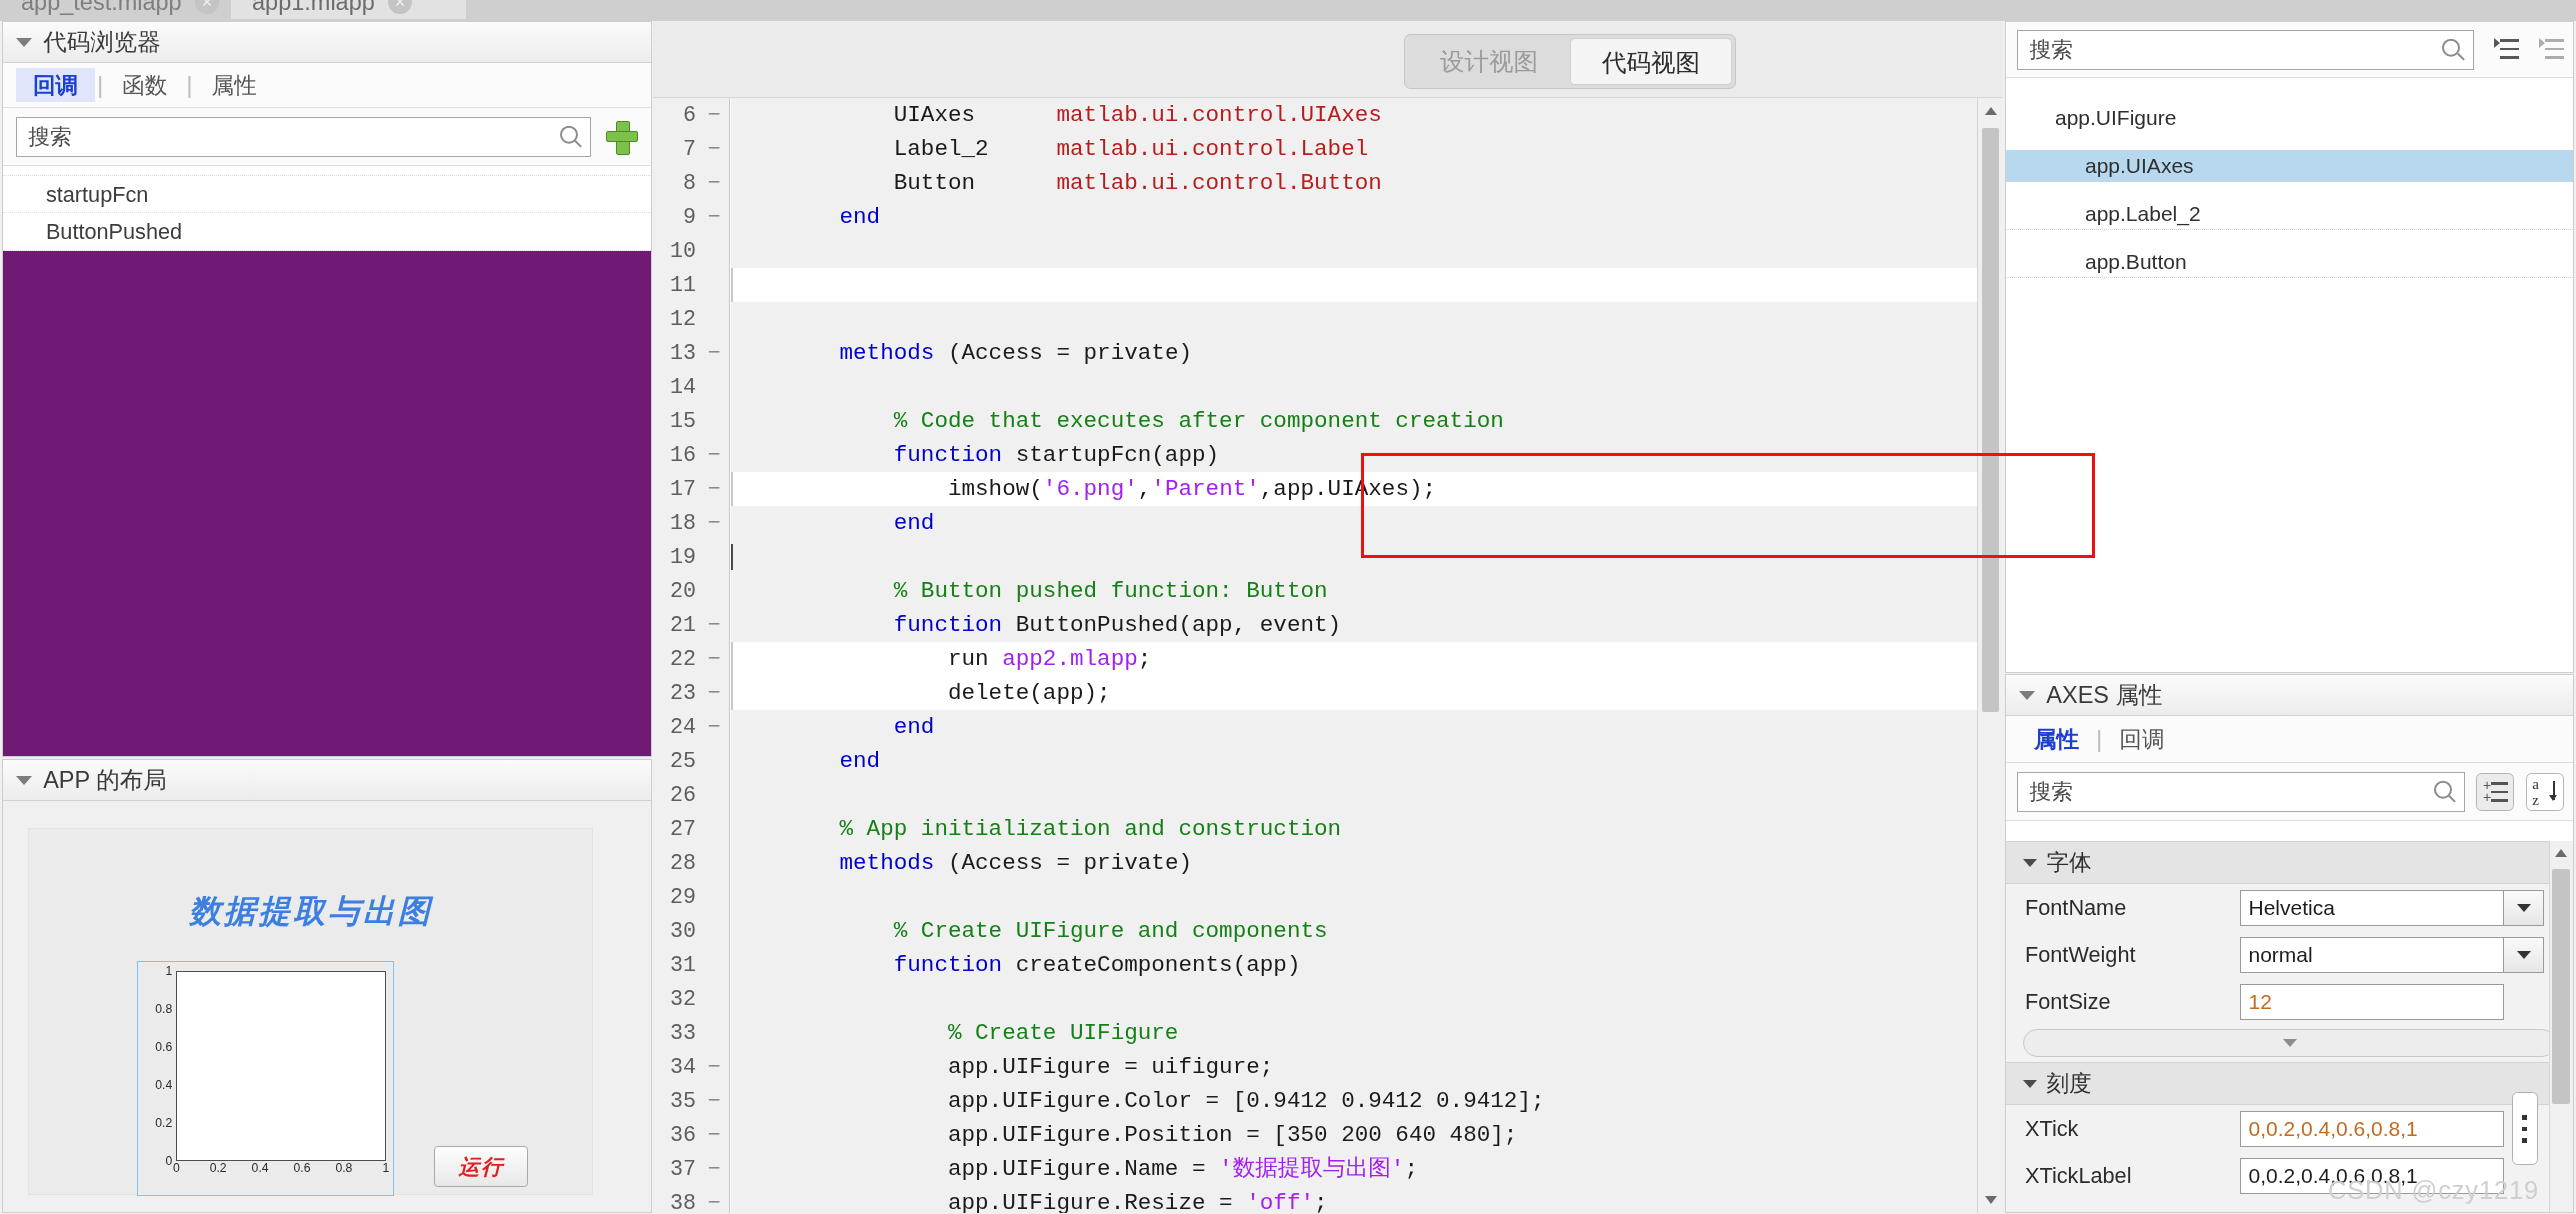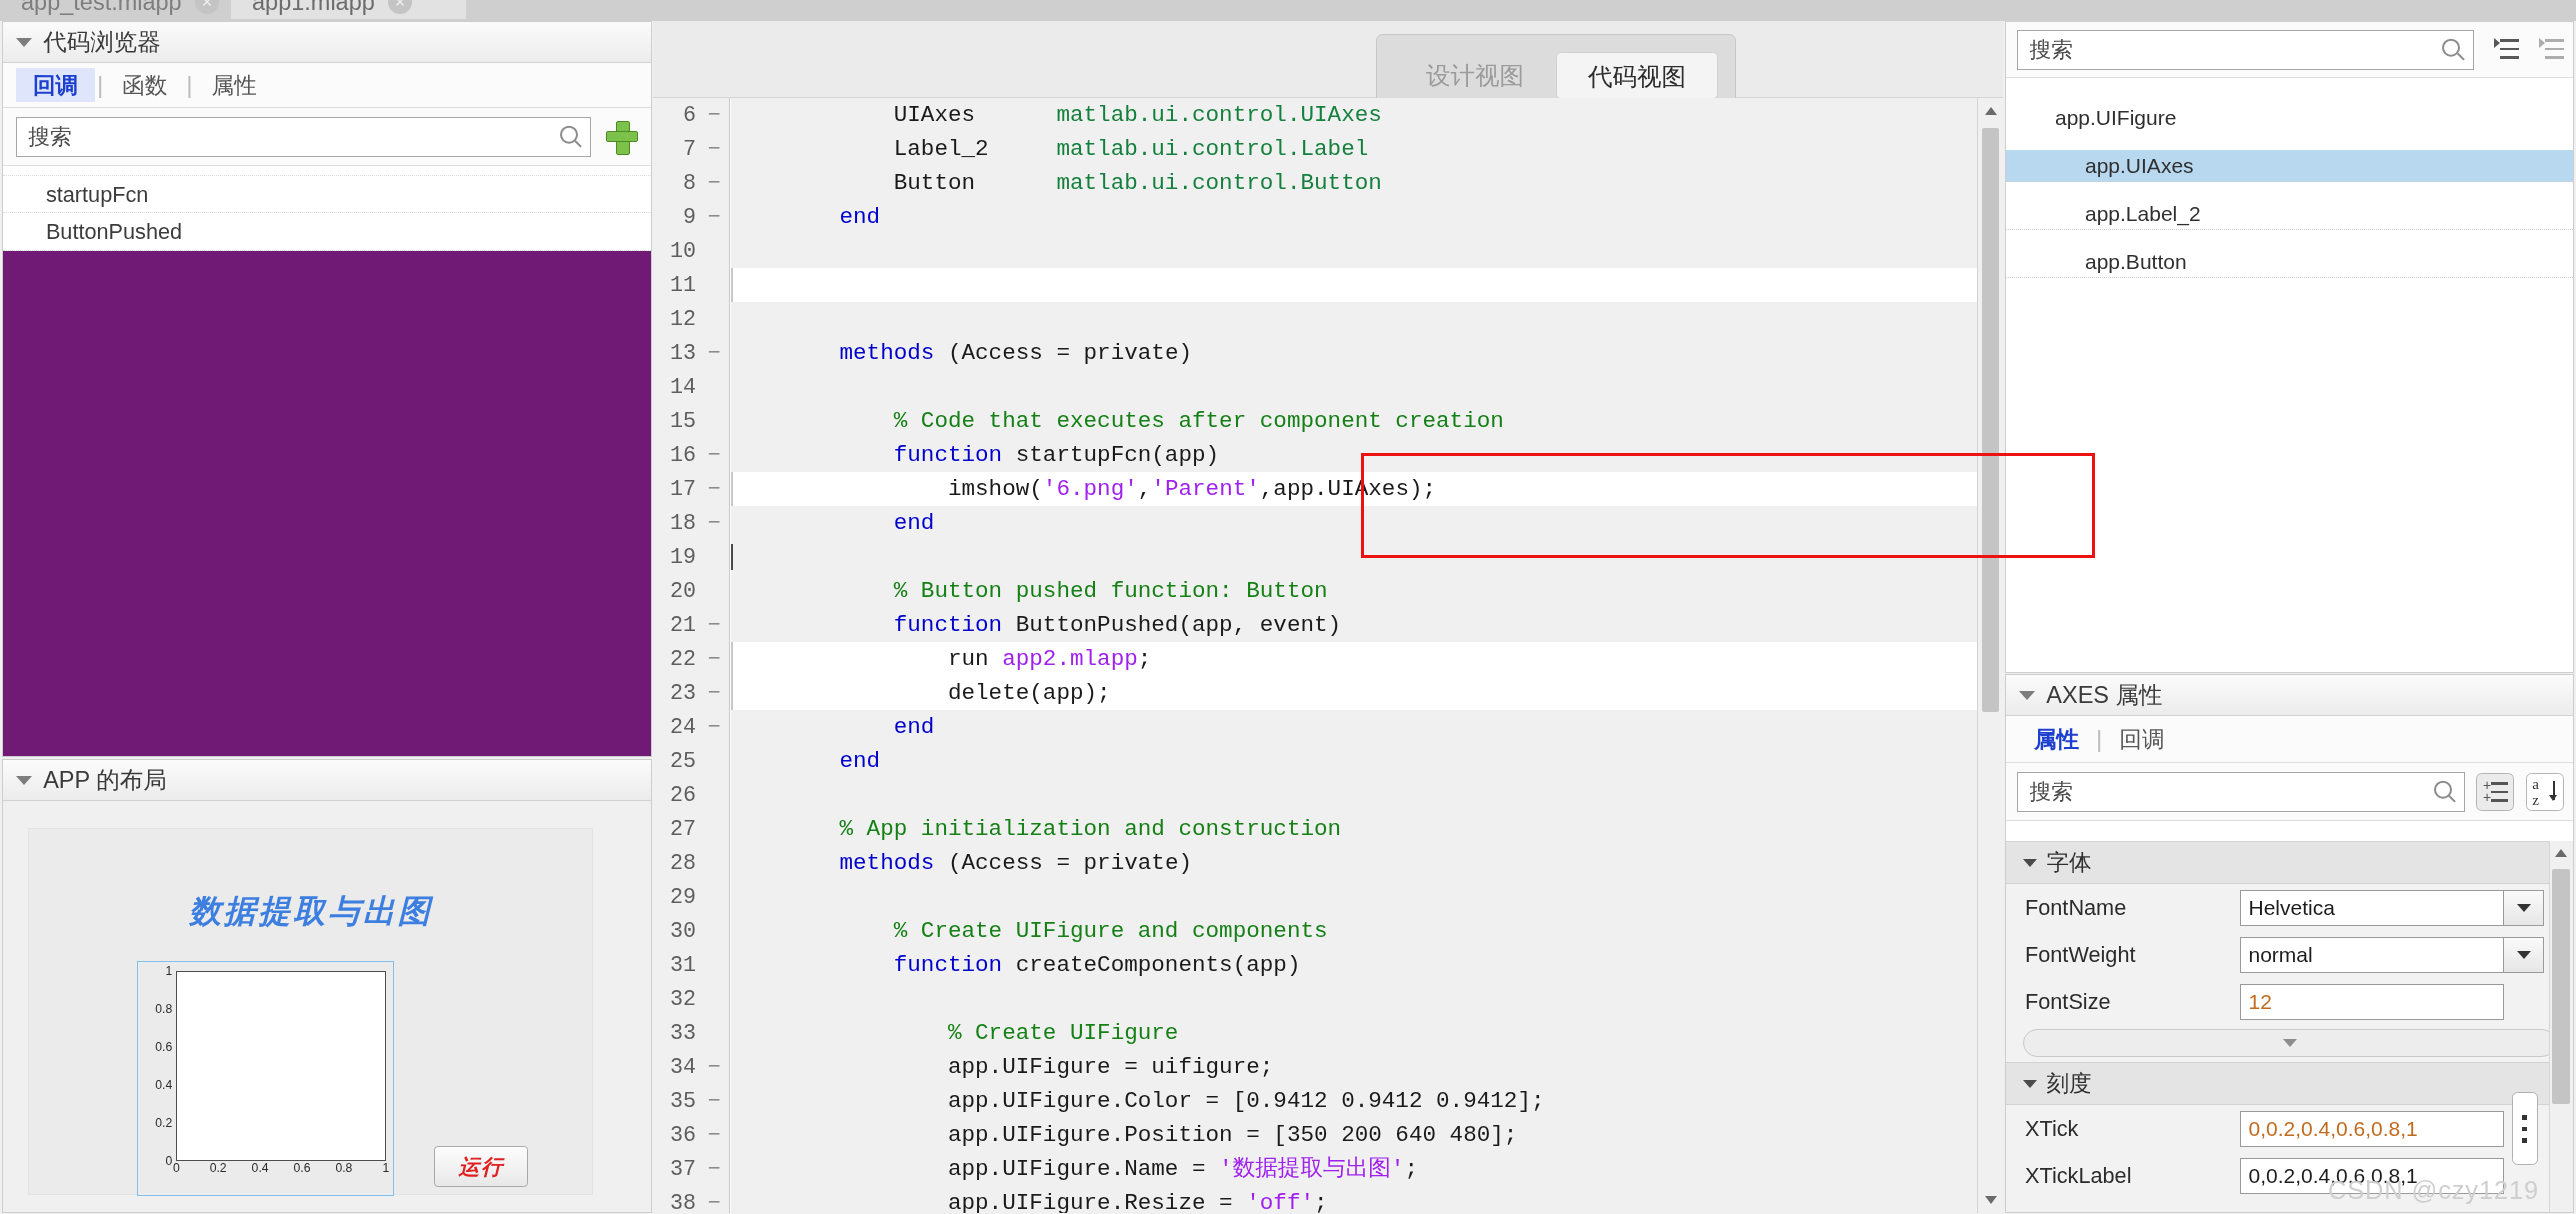--- a/index.html
+++ b/index.html
@@ -148,21 +148,21 @@
 
   
   #editor { left: 653px; top: 21px; width: 1350px; height: 1192px; background:#fff; border:none; }
   .editor-toolbar {
     position: absolute; left: 0; top: 0; right: 0; height: 77px;
     background: #ebebeb; border-bottom: 0.9px solid #d6d6d6;
   }
   .viewtoggle {
     position: absolute; right: 267px; top: 13px;
     display: flex; background: #dcdcdc;
-    border: 0.9px solid #c6c6c6; border-radius: 6.6px; padding: 17px;
+    border: 0.9px solid #c6c6c6; border-radius: 6.6px; padding: 3px;
   }
   .vt-btn {
     width: 162px; height: 47px; line-height: 47px; text-align: center;
     font-size: 24.5px; color: #9b9b9b; border-radius: 4.7px;
   }
   .vt-btn.on { background: #f4f4f4; color: #2c2c2c; border: 0.9px solid #d0d0d0; }
 
   .gutter {
     position: absolute; left: 0; top: 77px; width: 77px; bottom: 0;
     background: #f0f0f0; border-right: 0.9px solid #c9c9c9;
@@ -179,21 +179,21 @@
     background: #f0f0f0; overflow: hidden;
   }
   .cline {
     position: relative; height: 34px; line-height: 34px; white-space: pre;
     font-family: "Liberation Mono", monospace; font-size: 22.6px; color: #1a1a1a;
   }
   .cline.hl { background: #ffffff; }
   .k  { color: #0000cc; }            
   .cm { color: #158015; }            
   .st { color: #a020f0; }            
-  .tp { color: #15803d; text-align: center; }            
+  .tp { color: #b91c1c; text-align: center; }            
 
   .caret {
     position: absolute; left: 0; top: 3.8px; width: 1.9px; height: 26px;
     background: #4a4a4a;
   }
   .hlbar { position: absolute; left: -2.8px; top: 0; width: 4.7px; height: 34px; background:#c9c9c9; }
 
   .redbox {
     position: absolute; left: 708px; top: 432px; width: 734px; height: 105px;
     border: 3.8px solid #ee1111; pointer-events: none; z-index: 20;

